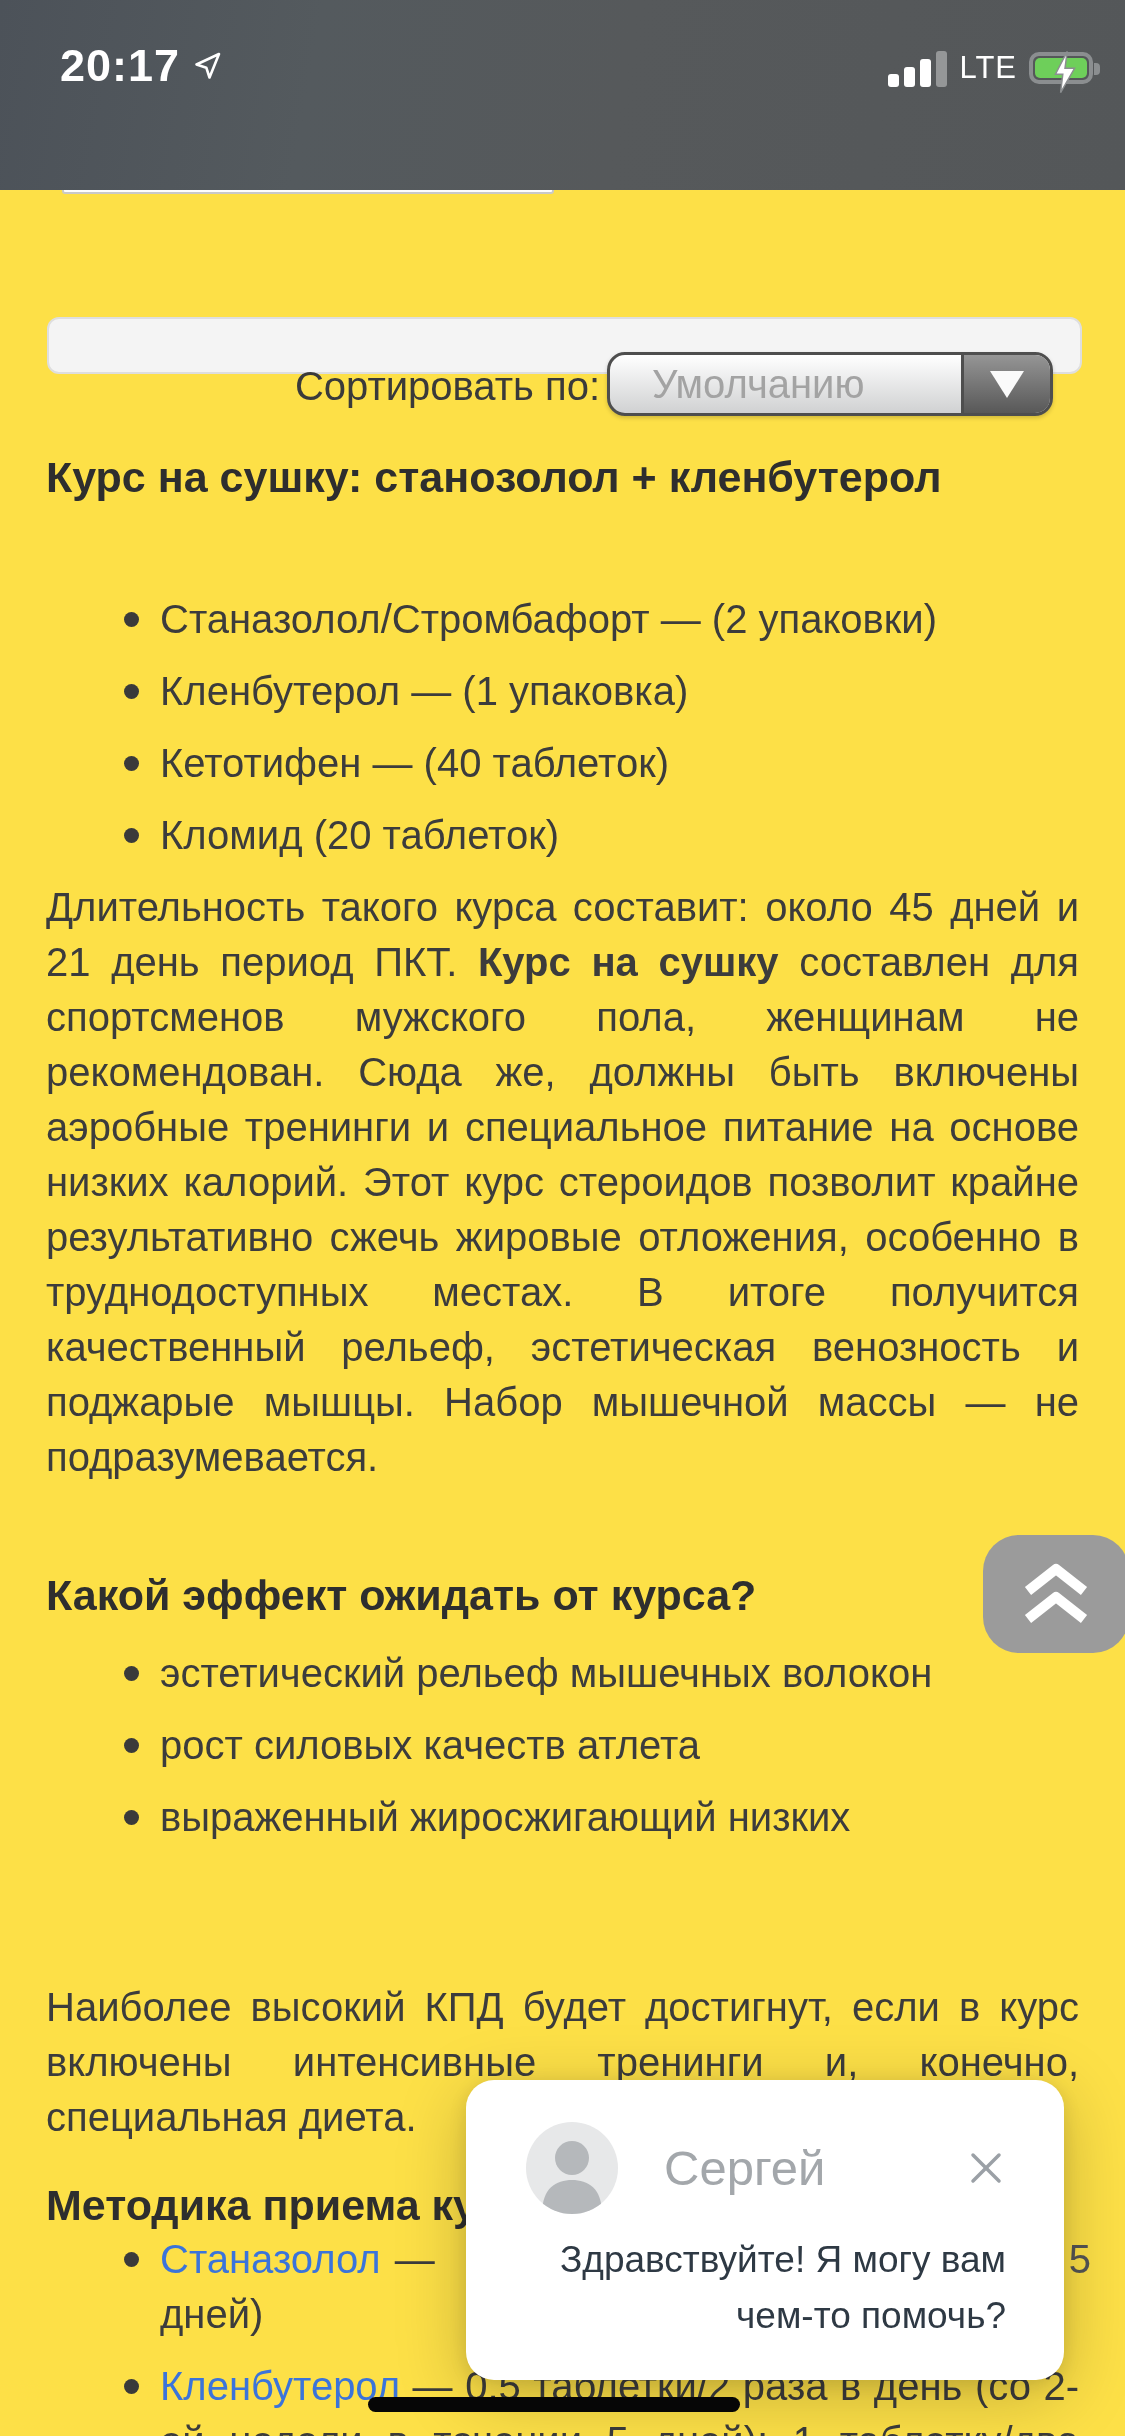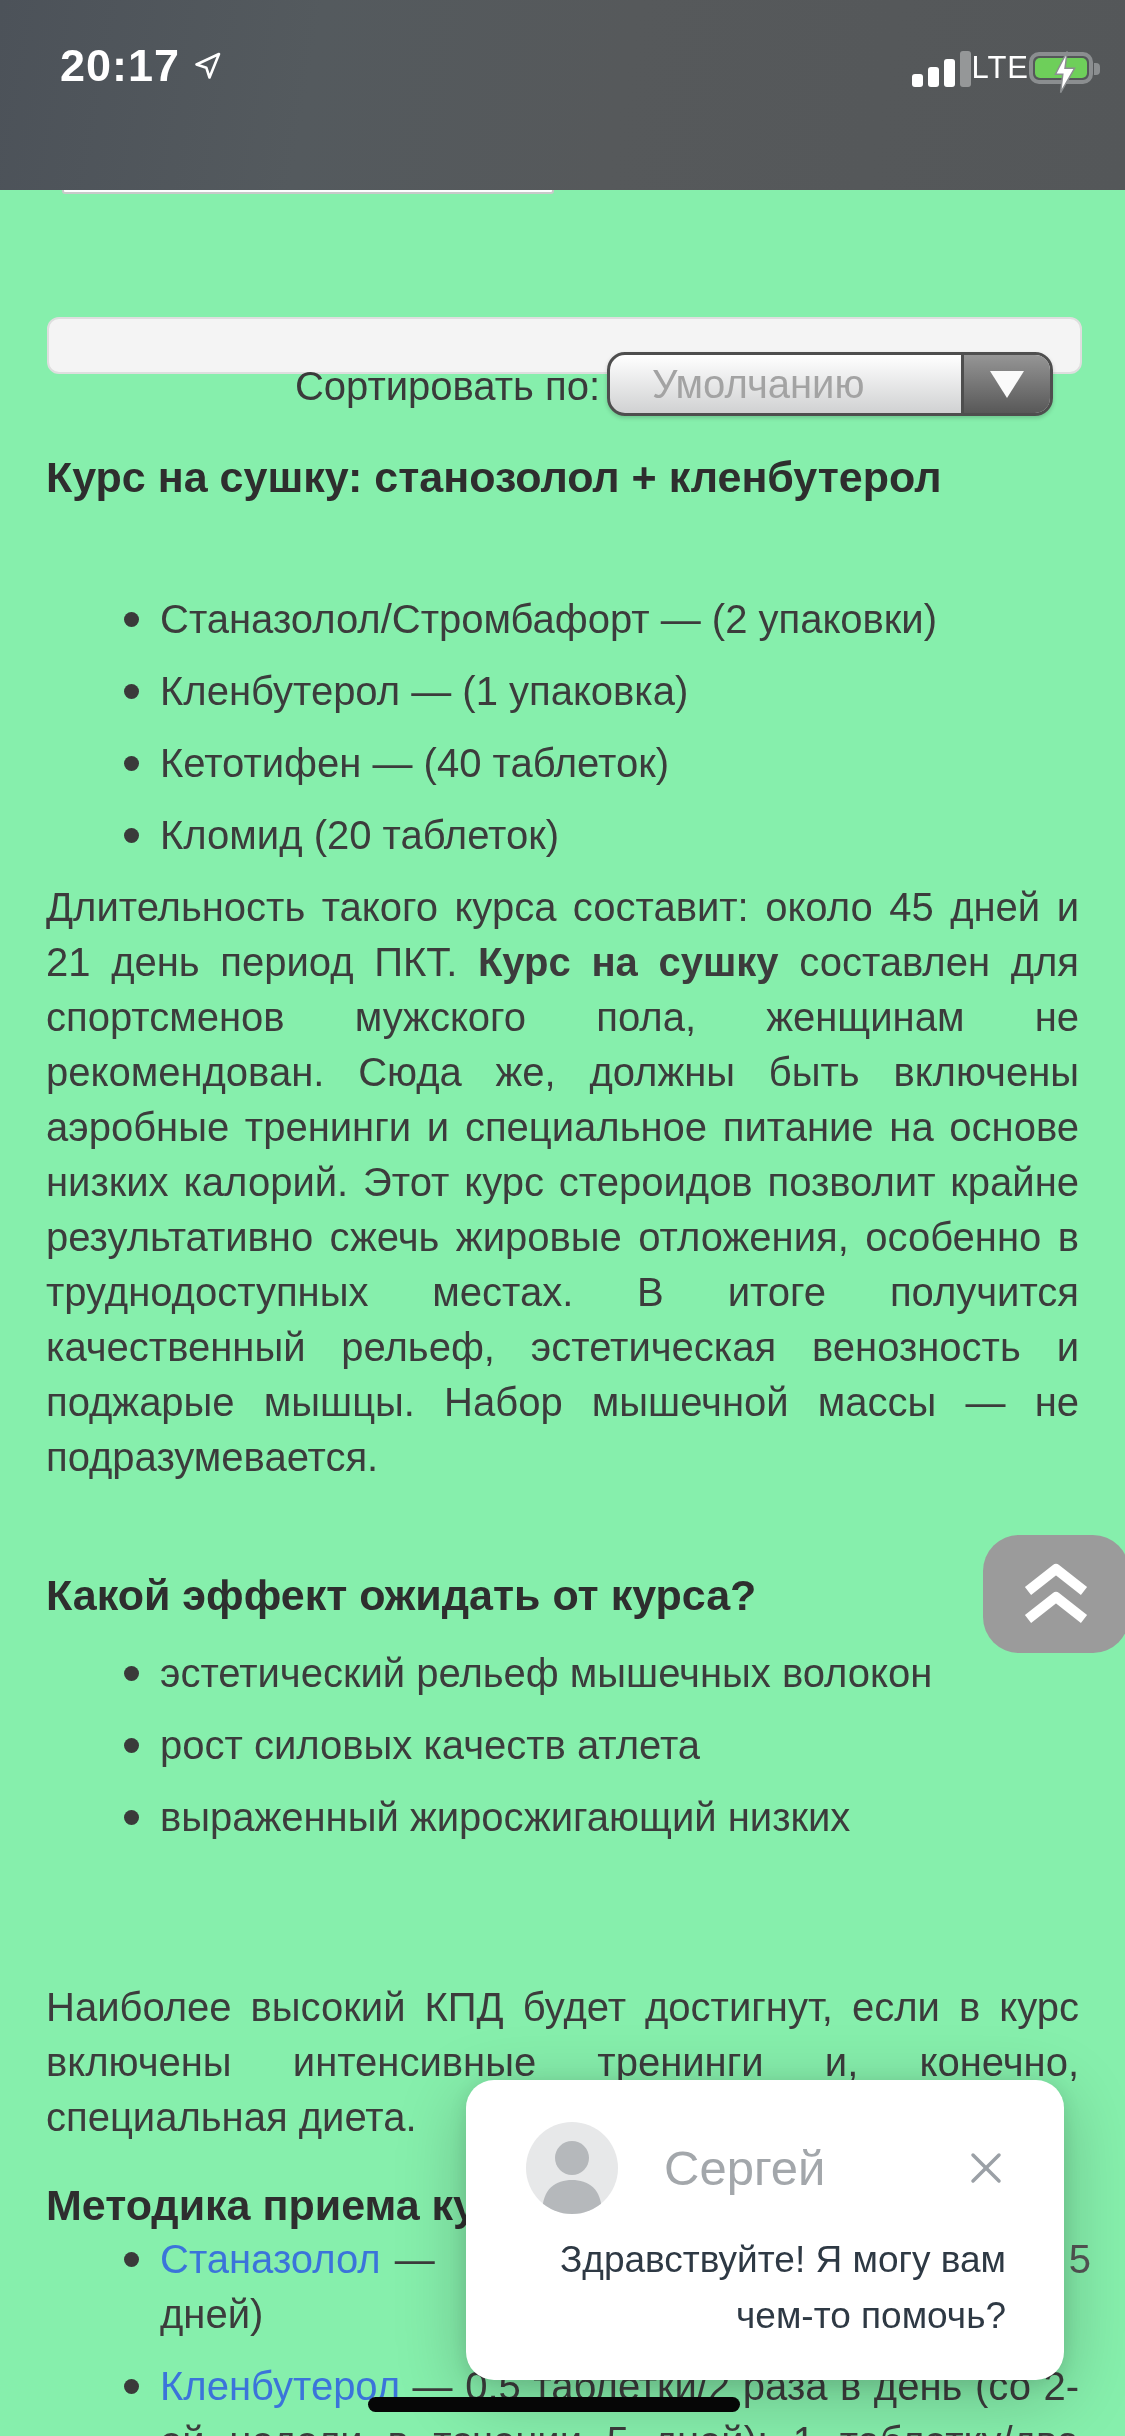--- a/index.html
+++ b/index.html
@@ -1,24 +1,24 @@
 <!DOCTYPE html>
 <html><head>
 <meta charset="utf-8">
 <style>
   html,body{margin:0;padding:0;background:#222;}
-  .page{position:relative;width:1125px;height:2436px;background:#86efac;overflow:hidden;
+  .page{position:relative;width:1125px;height:2436px;background:#fde047;overflow:hidden;
         font-family:"Liberation Sans",sans-serif;color:#3c3c3c;margin:0 auto;}
 
   
   .header{position:absolute;left:0;top:0;width:1125px;height:190px;z-index:40;
           background:linear-gradient(100deg,#4c5259 0%,#545a5e 28%,#56595b 55%,#545759 100%);}
   .time{position:absolute;left:60px;top:40px;font-size:45px;font-weight:700;color:#ffffff;letter-spacing:1px;}
   .loc-icon{position:absolute;left:192px;top:50px;width:32px;height:32px;}
-  .status-right{position:absolute;right:32px;top:46px;display:flex;align-items:center;height:44px;}
+  .status-right{position:absolute;right:32px;top:46px;display:flex;align-items:center;gap:12px;height:44px;}
   .sig{display:flex;align-items:flex-end;gap:5px;height:38px;}
   .sig i{display:block;width:11px;border-radius:3px;background:#ffffff;}
   .sig .b1{height:13px}.sig .b2{height:20px}.sig .b3{height:28px}.sig .b4{height:36px;background:rgba(255,255,255,0.38)}
   .lte{font-size:31px;color:#ffffff;letter-spacing:1px;}
   .battery{position:relative;width:64px;height:32px;border:4px solid #8b8e90;border-radius:10px;box-sizing:border-box;}
   .battery::after{content:"";position:absolute;right:-11px;top:7px;width:6px;height:12px;background:#8b8e90;border-radius:0 4px 4px 0;}
   .battery .fill{position:absolute;left:2px;top:2px;right:2px;bottom:2px;background:#6ecf5a;border-radius:5px;}
   .battery svg{position:absolute;left:14px;top:-6px;z-index:2;}
   .urlline{position:absolute;left:0;top:116px;width:1125px;text-align:center;font-size:34px;white-space:nowrap;}
   .url-secure{color:#9b9fa3;} .url-domain{color:#f5f6f7;}

